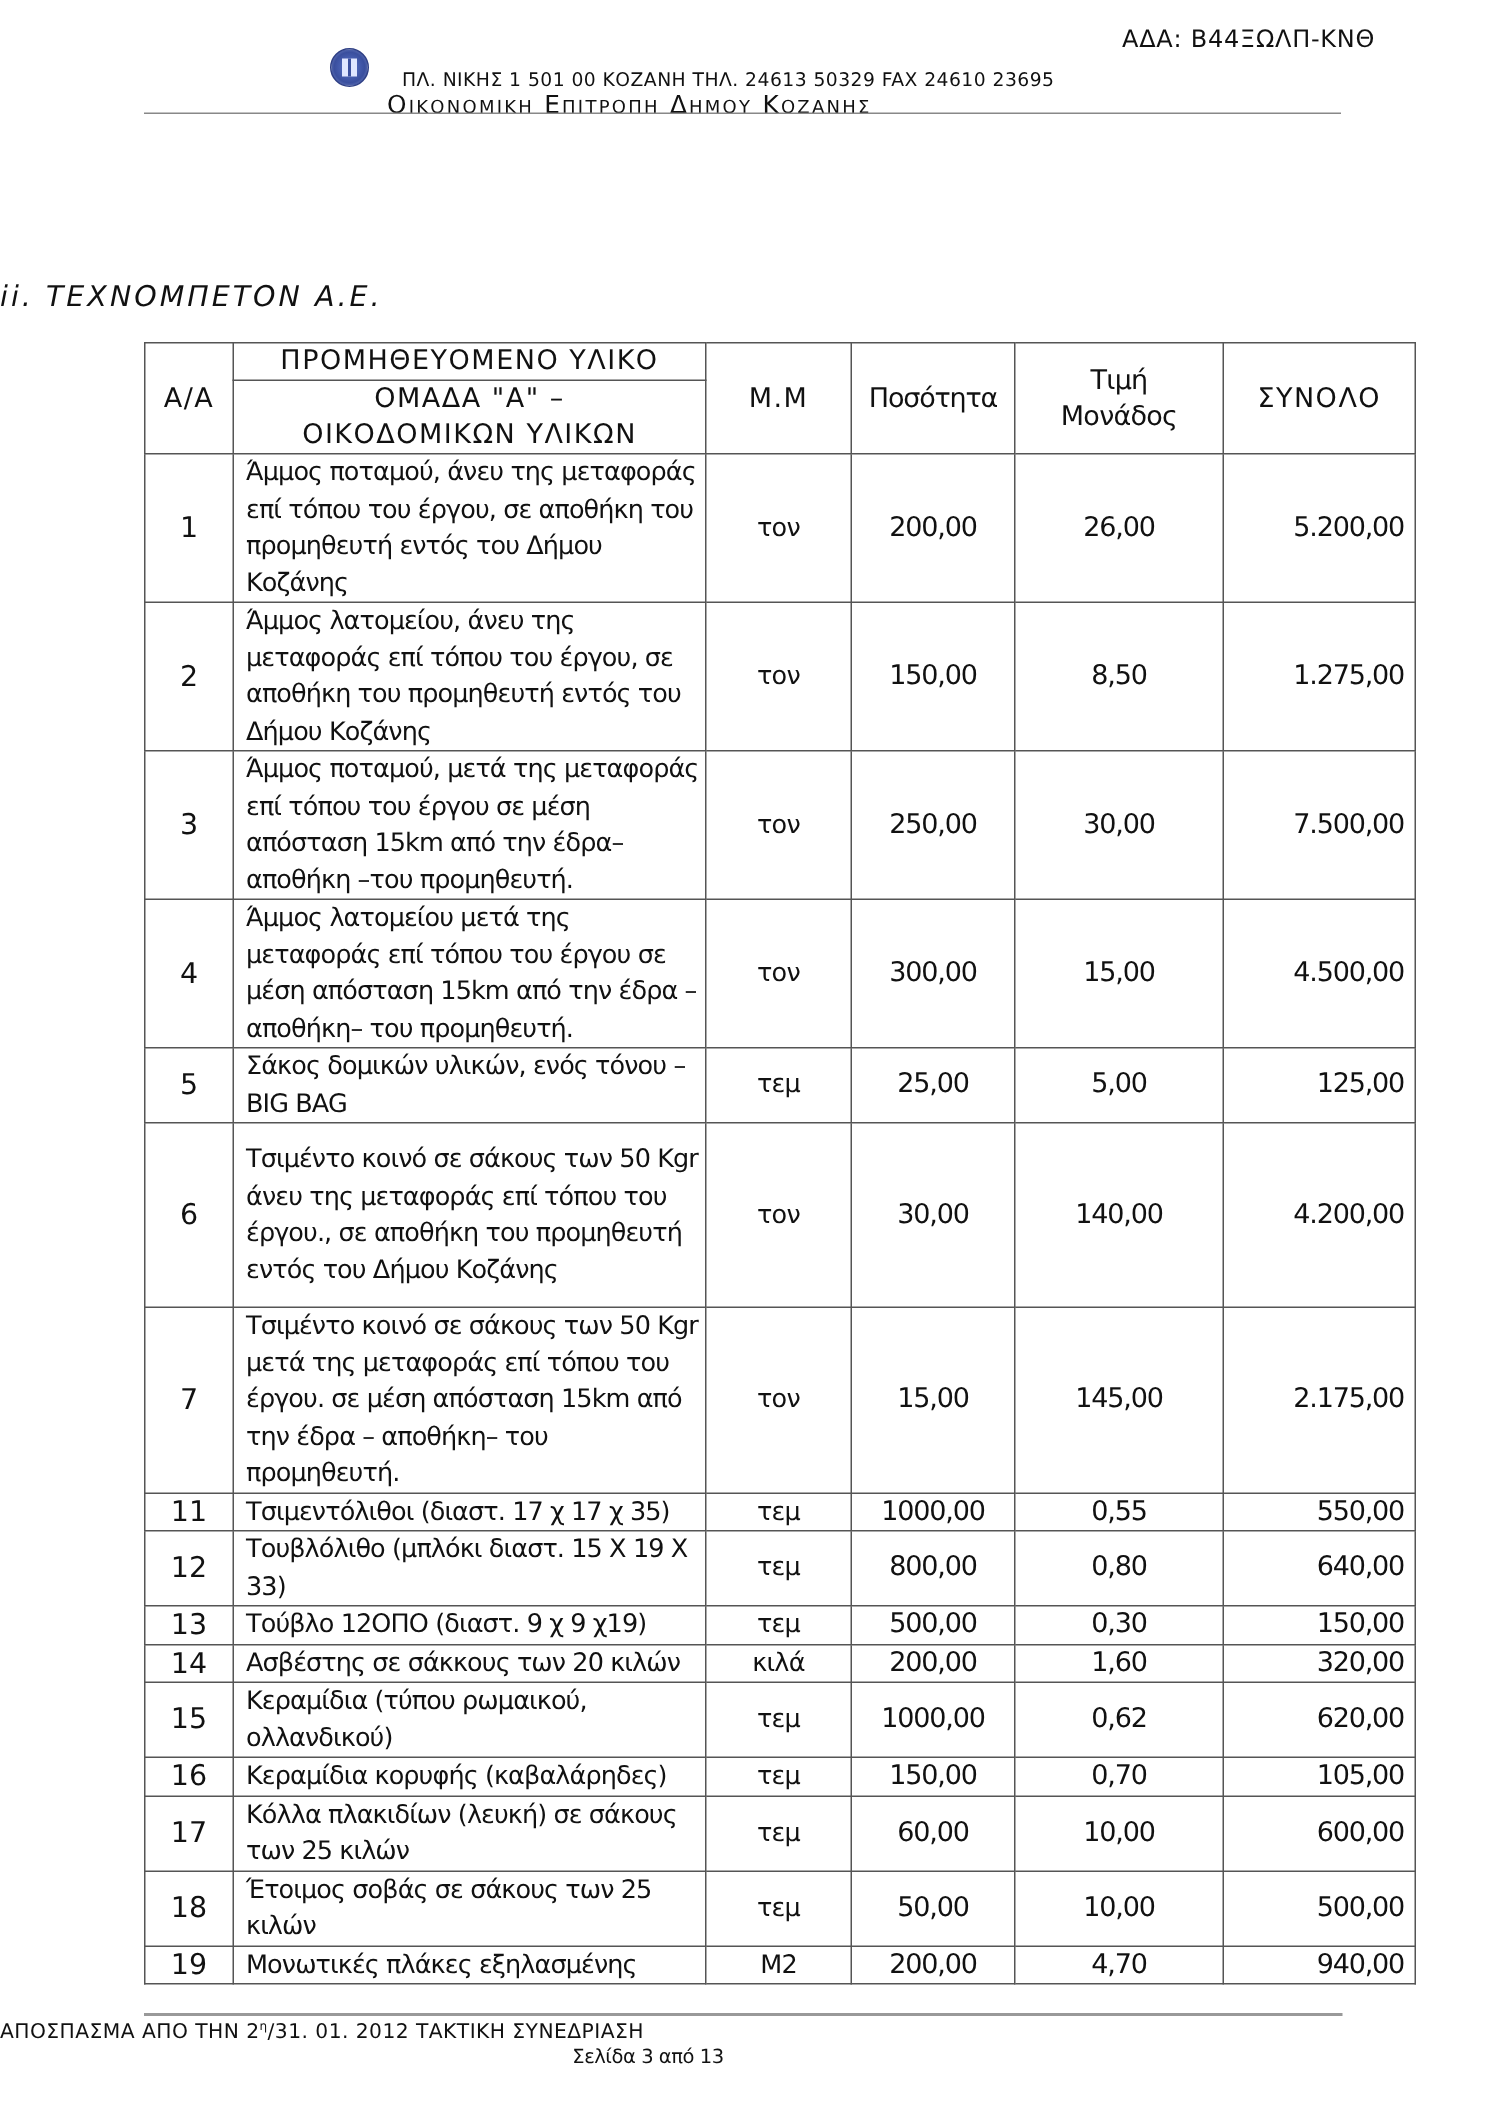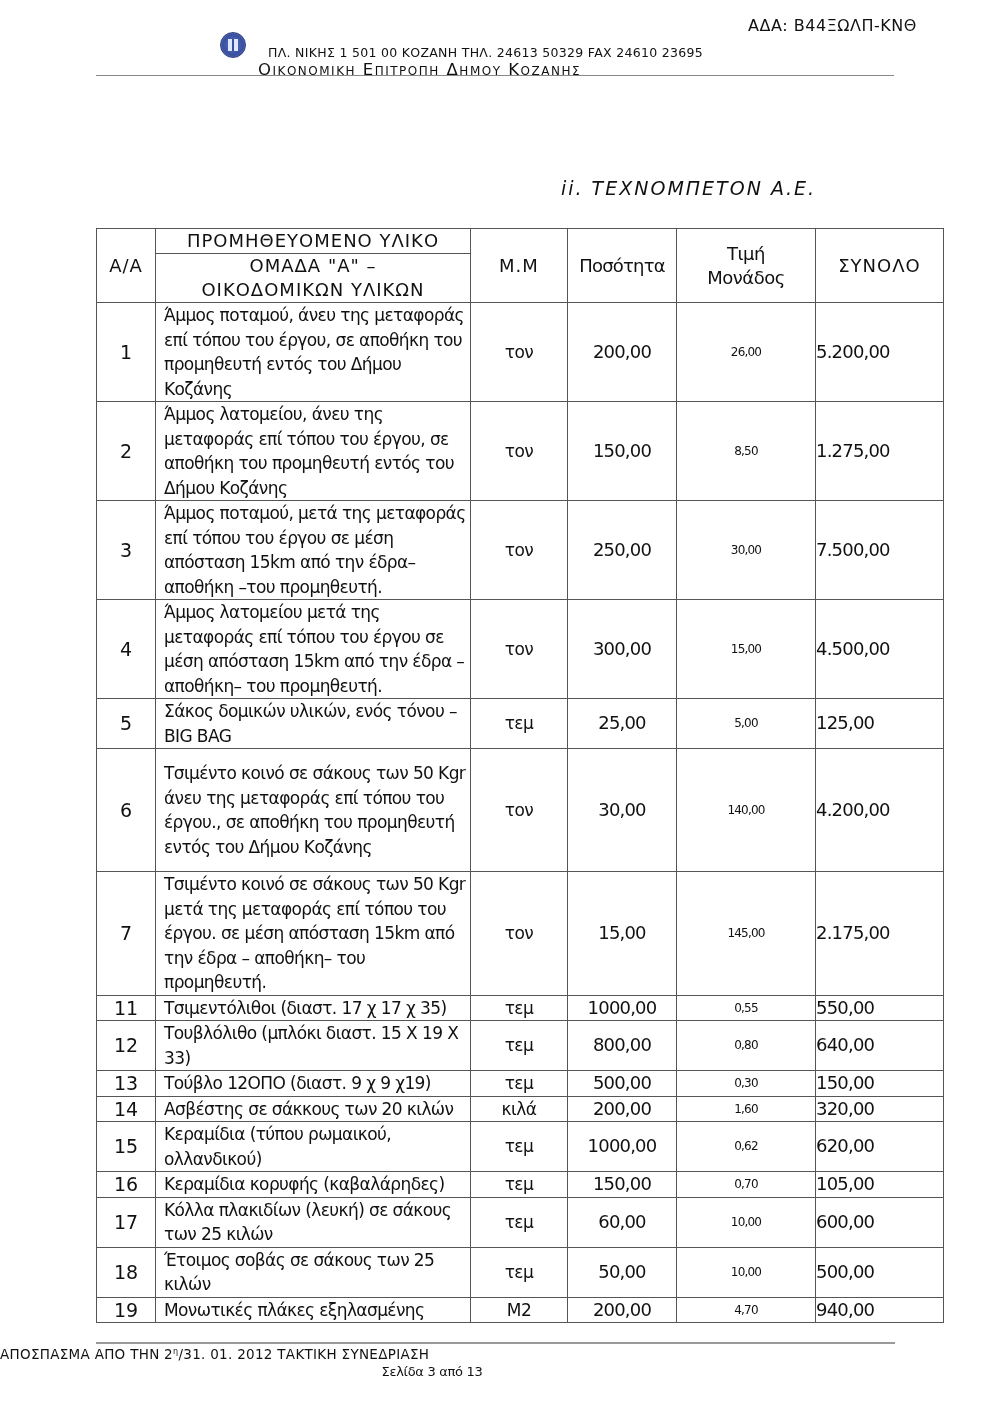--- a/index.html
+++ b/index.html
@@ -20,34 +20,34 @@
   #ada { left: 748px; top: 16px; font-size: 16px; letter-spacing: 0.5px; }
   #header-rule { left: 96px; top: 75px; width: 798px; height: 1px; background: #888; }
 
   
   table { border-collapse: collapse; }
   #summary-table { left: 96px; top: 99px; width: 791px; }
   #summary-table td { border: 1px solid #444; height: 23px; padding: 0 6px; font-size: 18px; line-height: 23px; }
   #summary-table td.lbl { text-align: center; width: 664px; letter-spacing: 0.5px; }
   #summary-table td.val { text-align: right; letter-spacing: -0.5px; }
 
-  #section-title { left: 0; width: 816px; top: 177px; text-align: right; font-size: 19px;
+  #section-title { left: 0; width: 816px; top: 187px; text-align: left; font-size: 19px;
                    font-style: italic; letter-spacing: 2px; }
 
   
   #items-table { left: 96px; top: 228px; width: 847px; table-layout: fixed; }
   #items-table th, #items-table td { border: 1px solid #555; font-weight: normal; }
   #items-table th { font-size: 18px; letter-spacing: 1px; text-align: center; line-height: 24px; padding: 0; }
   #items-table td { font-size: 17px; line-height: 24.5px; padding: 0; vertical-align: middle; }
   #items-table td.num { text-align: center; font-size: 19px; }
   #items-table td.desc { padding-left: 8px; padding-right: 4px; letter-spacing: -0.6px; }
   #items-table td.unit { text-align: center; letter-spacing: -0.5px; border-radius: 30px; }
   #items-table td.qty { text-align: center; letter-spacing: -0.8px; font-size: 18px; }
-  #items-table td.price { text-align: center; letter-spacing: -0.8px; font-size: 12px; }
-  #items-table td.total { text-align: left; padding-right: 7px; letter-spacing: -0.8px; font-size: 18px; }
+  #items-table td.price { text-align: center; letter-spacing: -0.8px; font-size: 18px; }
+  #items-table td.total { text-align: right; padding-right: 7px; letter-spacing: -0.8px; font-size: 18px; }
   .th-top { border-bottom: 1px solid #555; }
 
   #footer-rule { left: 96px; top: 1342px; width: 799px; height: 2px; background: #999; }
   #footer-line1 { left: 0; width: 800px; top: 1346px; text-align: left; font-size: 13.5px; letter-spacing: 0.3px; }
   #footer-line1 sup { font-size: 8px; }
   #footer-line2 { left: 0; width: 864px; top: 1364px; text-align: center; font-size: 13px; letter-spacing: -0.3px; }
 </style>
 </head>
 <body>
 

